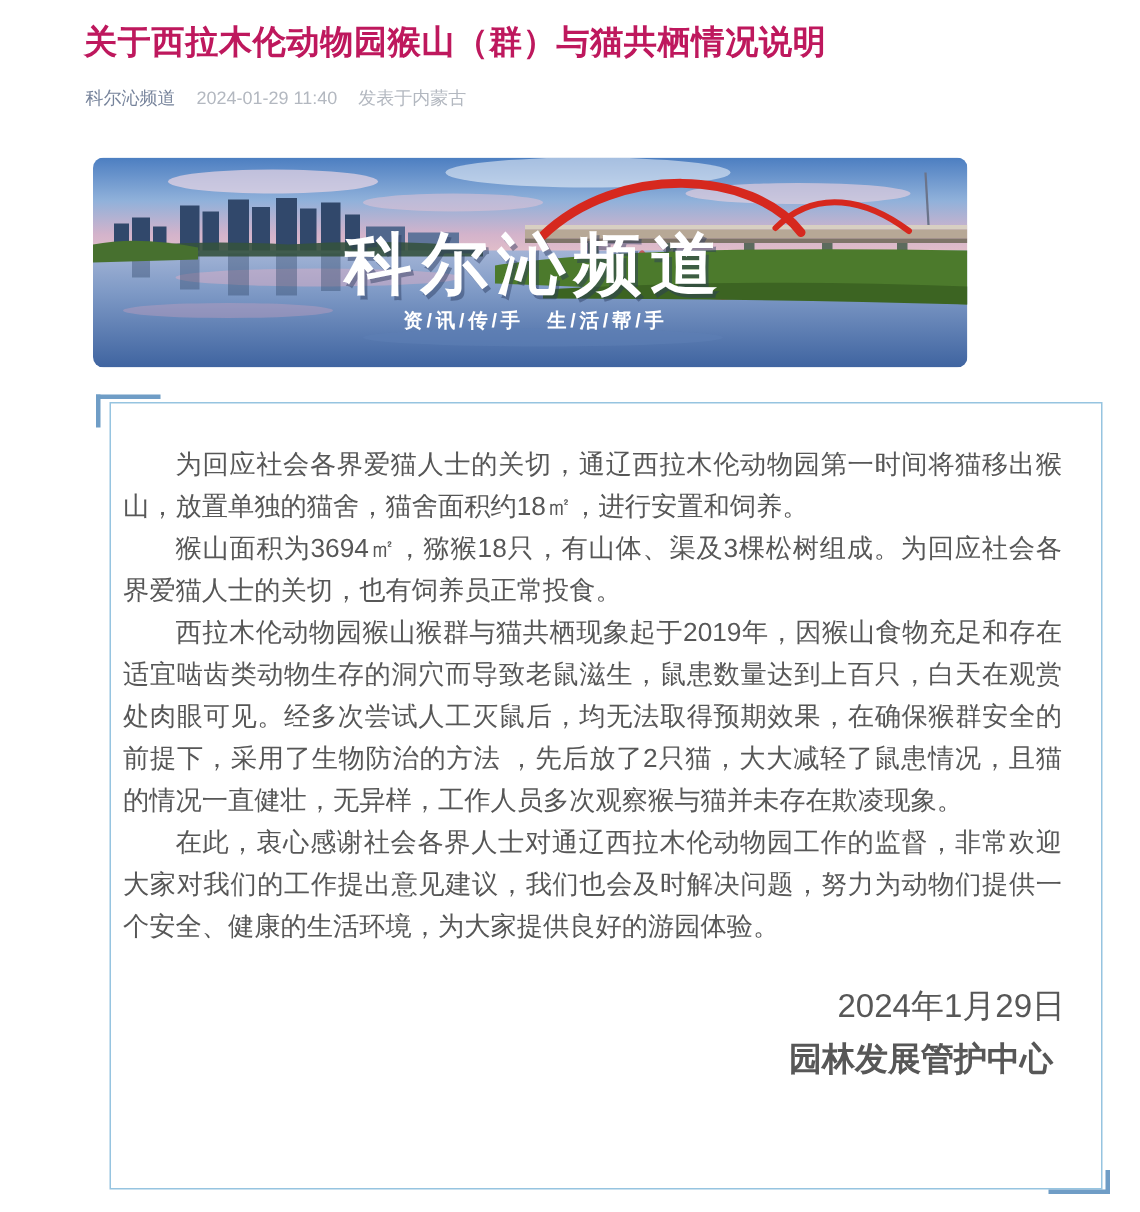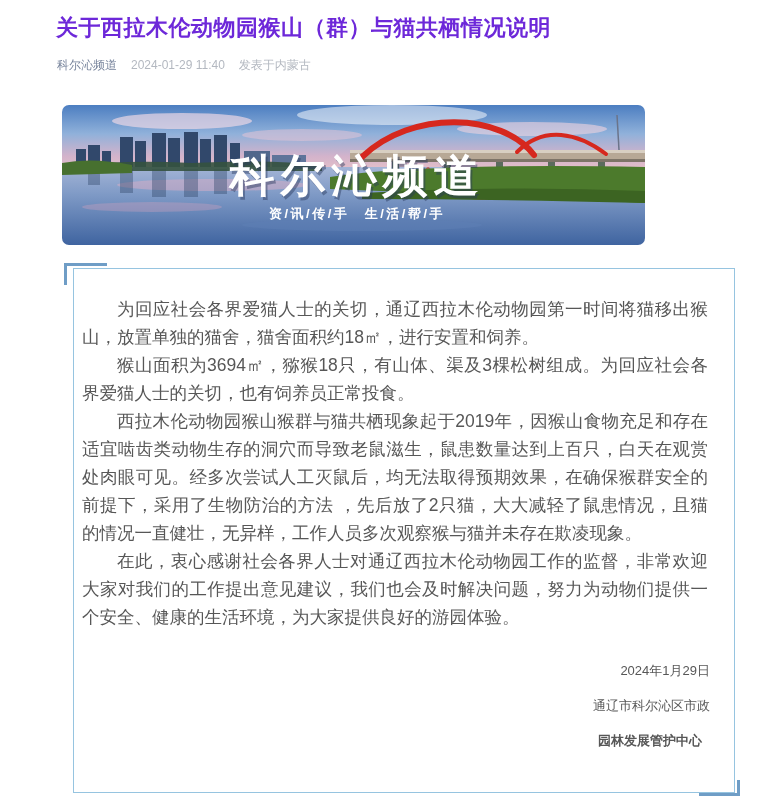--- a/index.html
+++ b/index.html
@@ -2,41 +2,41 @@
 <html><head>
 <meta charset="utf-8">
 <style>
   html,body{margin:0;padding:0;background:#fff;}
   .page{
     position:relative;width:760px;height:808px;background:#fff;overflow:hidden;
     font-family:"Liberation Sans","DejaVu Sans",sans-serif;
   }
   .title{
     position:absolute;left:56px;top:13px;margin:0;width:660px;
-    font-size:22px;line-height:30px;font-weight:700;color:#6d28d9;letter-spacing:.5px;
+    font-size:22px;line-height:30px;font-weight:700;color:#be185d;letter-spacing:.5px;
   }
   .byline{position:absolute;left:57px;top:57px;font-size:12px;color:#b3b8c0;white-space:nowrap;}
   .byline .account{color:#76839b;margin-right:14px;cursor:pointer;}
   .byline .time{margin-right:14px;}
   .banner{
     position:absolute;left:62px;top:105px;width:583px;height:140px;
     border-radius:7px;overflow:hidden;
   }
   .banner svg{display:block;}
   .content-box{
     position:absolute;left:73px;top:268px;width:662px;height:525px;
     box-sizing:border-box;border:1px solid #96c4e0;
     padding:26px 24px 16px 8px;
   }
   .content-box p{
     margin:0;width:626px;font-size:17.5px;line-height:28px;color:#575757;
     text-indent:2em;text-align:justify;
   }
   .signature{
-    margin-top:22px;text-align:right;font-size:13px;line-height:35px;color:#575757;
+    margin-top:22px;text-align:right;font-size:22px;line-height:35px;color:#575757;
   }
   .signature .sig3{padding-right:8px;font-weight:bold;}
   .bracket{position:absolute;}
   .bracket.tl{
     left:-10px;top:-6px;width:40px;height:19px;
     border-top:3px solid #6f9dc6;border-left:3px solid #6f9dc6;
   }
   .bracket.br{
     right:-6px;bottom:-4px;width:38px;height:13px;
     border-bottom:3px solid #6f9dc6;border-right:3px solid #6f9dc6;
@@ -149,18 +149,17 @@
     <div class="bracket tl"></div>
     <div class="bracket br"></div>
 
     <p>为回应社会各界爱猫人士的关切，通辽西拉木伦动物园第一时间将猫移出猴山，放置单独的猫舍，猫舍面积约18㎡，进行安置和饲养。</p>
     <p>猴山面积为3694㎡，猕猴18只，有山体、渠及3棵松树组成。为回应社会各界爱猫人士的关切，也有饲养员正常投食。</p>
     <p>西拉木伦动物园猴山猴群与猫共栖现象起于2019年，因猴山食物充足和存在适宜啮齿类动物生存的洞穴而导致老鼠滋生，鼠患数量达到上百只，白天在观赏处肉眼可见。经多次尝试人工灭鼠后，均无法取得预期效果，在确保猴群安全的前提下，采用了生物防治的方法 ，先后放了2只猫，大大减轻了鼠患情况，且猫的情况一直健壮，无异样，工作人员多次观察猴与猫并未存在欺凌现象。</p>
     <p>在此，衷心感谢社会各界人士对通辽西拉木伦动物园工作的监督，非常欢迎大家对我们的工作提出意见建议，我们也会及时解决问题，努力为动物们提供一个安全、健康的生活环境，为大家提供良好的游园体验。</p>
 
     <div class="signature">
       <div>2024年1月29日</div>
-      <div>通辽市科尔沁区市政</div>
       <div class="sig3">园林发展管护中心</div>
     </div>
   </div>
 
 </div>
 
 </body></html>

